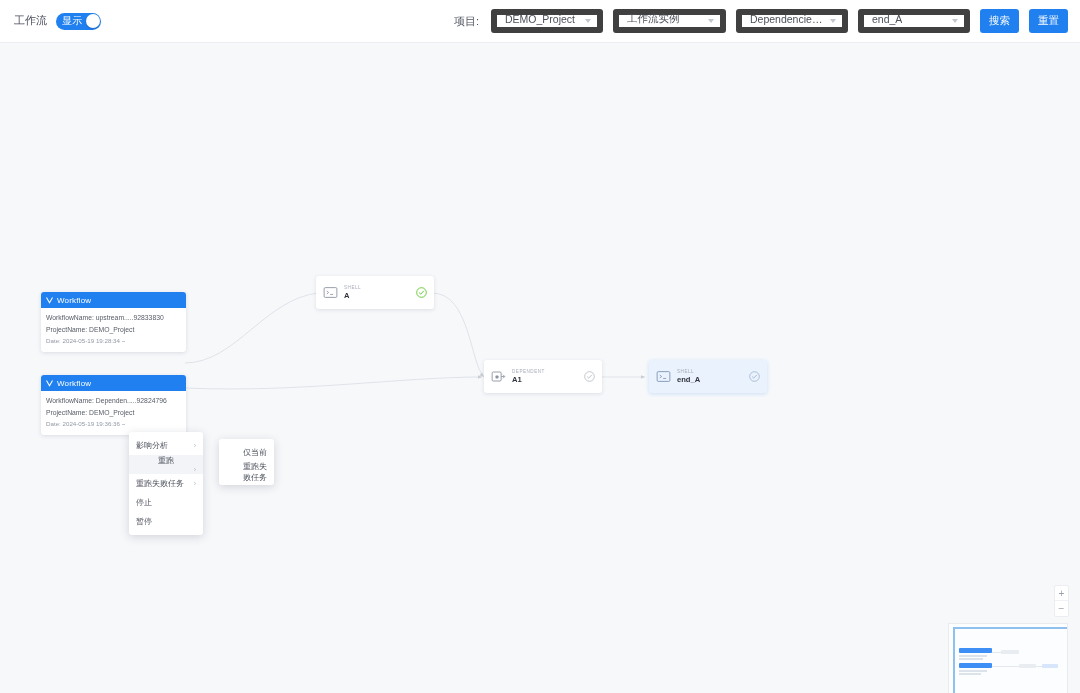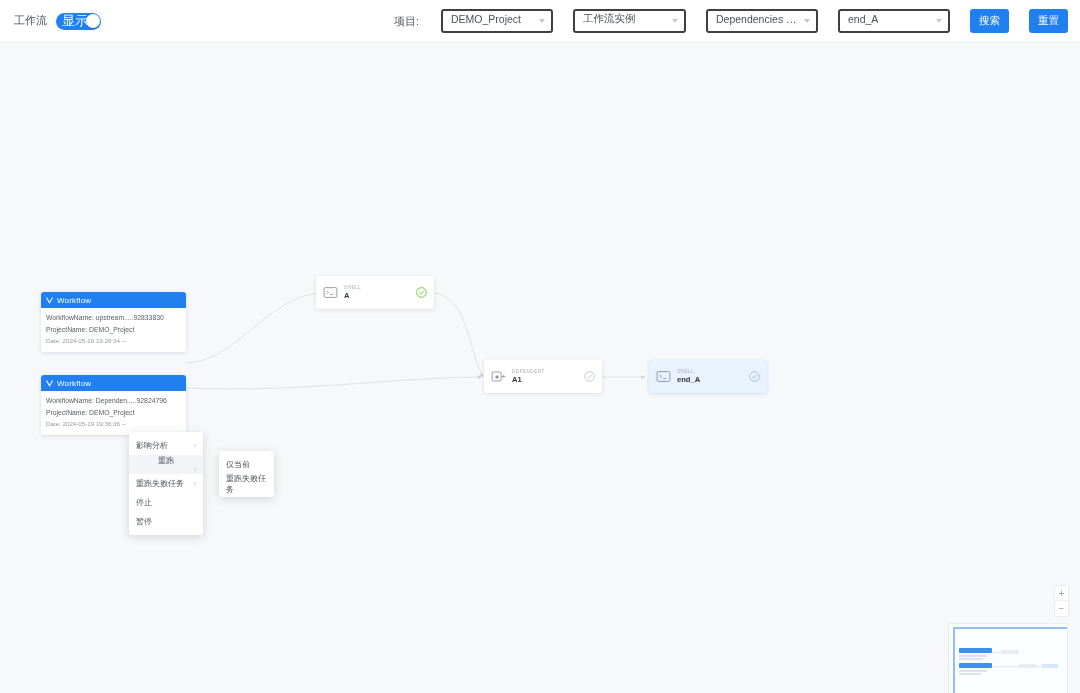--- a/index.html
+++ b/index.html
@@ -27,42 +27,42 @@
   }
   .switch {
     position: relative;
     width: 45px; height: 17px;
     border-radius: 9px;
     background: #2080f0;
     display: flex; align-items: center;
     cursor: pointer;
   }
   .switch-text {
-    font-size: 13px; color: #fff;
+    font-size: 10px; color: #fff;
     margin-left: 6px; letter-spacing: .3px;
   }
   .switch-knob {
     position: absolute; right: 1.5px; top: 1.5px;
     width: 14px; height: 14px; border-radius: 50%;
     background: #fff;
     box-shadow: 0 1px 2px rgba(0,0,0,.18);
   }
 
   .topbar-right {
     display: flex; align-items: center;
-    margin-left: auto; margin-right: 12px; gap: 20px;
+    margin-left: auto; margin-right: 12px; gap: 10px;
   }
   .field-label {
     font-size: 11px; color: #50555f; margin-right: 2px;
   }
   .select {
     position: relative;
     height: 24px;
     background: #fff;
-    border: 2px solid #404040;
+    border: 6px solid #404040;
     border-radius: 3px;
     display: flex; align-items: center;
     padding: 0 18px 4px 8px;
     cursor: pointer;
   }
   .select-value {
     font-size: 10.5px; color: #4b5058;
     white-space: nowrap; overflow: hidden; text-overflow: ellipsis;
   }
   .select .caret {
@@ -395,21 +395,21 @@
       <span class="ctx-arrow">›</span>
     </div>
     <div class="ctx-item">
       <span>停止</span>
     </div>
     <div class="ctx-item">
       <span>暂停</span>
     </div>
   </div>
 
-  <div class="ctx-sub" style="left:219px; top:408px;">
+  <div class="ctx-sub" style="left:219px; top:396px;padding-left:17px;">
     <div class="ctx-item">
       <span>仅当前</span>
     </div>
     <div class="ctx-item">
       <span>重跑失败任务</span>
     </div>
   </div>
 
   <div class="zoomctl">
     <div>+</div>

